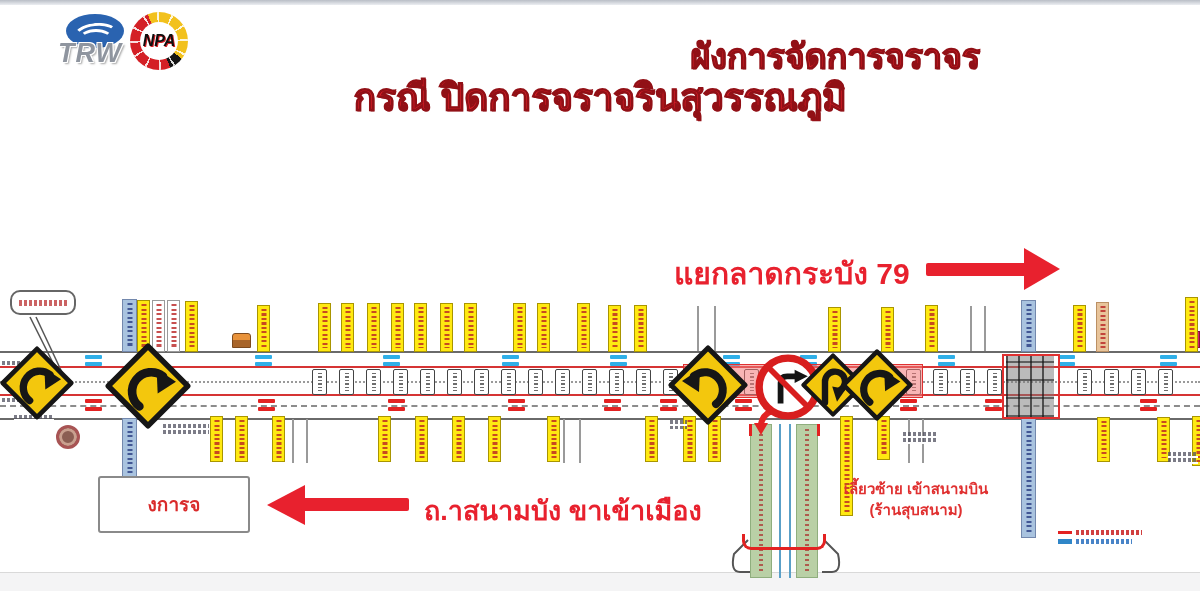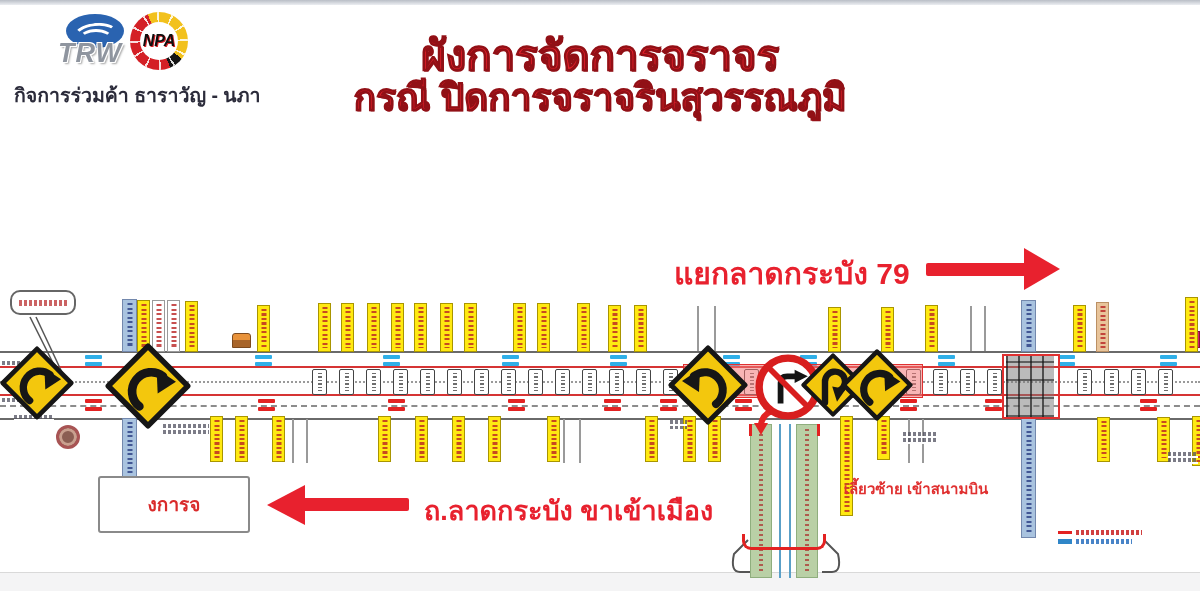--- a/index.html
+++ b/index.html
@@ -24,21 +24,21 @@
   .npa-ring::after{content:"";position:absolute;inset:0;border-radius:50%;
         background:repeating-conic-gradient(rgba(255,255,255,0) 0 26deg,rgba(255,255,255,.85) 26deg 30deg);}
   .npa-core{position:absolute;inset:10px;background:#fff;border-radius:50%;
         display:flex;align-items:center;justify-content:center;}
   .npa-text{font-style:italic;font-weight:900;font-size:16px;color:#0e0e0e;text-shadow:1px 1px 0 #d42026;}
   .company{position:absolute;left:14px;top:80px;width:300px;font-size:19.5px;font-weight:700;color:#2b2b3a;}
 
   
   .title{position:absolute;left:220px;width:760px;top:36px;text-align:center;color:#e7202b;
          font-weight:800;-webkit-text-stroke:1.2px #911016;text-shadow:1px 1px 0 #911016;}
-  .title .t1{font-size:42px;line-height:40px;}
+  .title .t1{font-size:34px;line-height:40px;text-align:right;}
   .title .t2{font-size:37px;line-height:44px;}
 
   
   .rline{position:absolute;left:0;right:0;z-index:2;}
   .edge-top{top:351px;height:2px;background:#6a6a6a;}
   .cor-top{top:366px;height:2px;background:#d63434;}
   .cor-mid{top:381px;border-top:2px dotted #9a9a9a;}
   .cor-bot{top:394px;height:2px;background:#d63434;}
   .lane-dash{top:405px;border-top:2px dashed #8c8c8c;}
   .edge-bot{top:418px;height:2px;background:#6a6a6a;}
@@ -134,21 +134,20 @@
       <div class="trw-arc a2"></div>
     </div>
     <div class="trw-text">TRW</div>
   </div>
   <div class="npa">
     <div class="npa-ring"></div>
     <div class="npa-core">
       <span class="npa-text">NPA</span>
     </div>
   </div>
-  <div class="company">กิจการร่วมค้า ธาราวัญ - นภา</div>
 
   <div class="title">
     <div class="t1">ผังการจัดการจราจร</div>
     <div class="t2">กรณี ปิดการจราจรินสุวรรณภูมิ</div>
   </div>
 
   <div id="map">
 
     <div class="rline edge-top"></div>
     <div class="rline cor-top"></div>
@@ -195,24 +194,25 @@
 
     <div class="junction-label">แยกลาดกระบัง 79</div>
     <div class="arrow-bar" style="left:926px;top:263px;width:102px;height:13px;"></div>
     <div class="arrow-head ah-right" style="left:1024px;top:248px;width:36px;height:42px;"></div>
 
     <div class="uturn-box">
       <span>งการจ</span>
     </div>
     <div class="arrow-head ah-left" style="left:267px;top:485px;width:38px;height:40px;"></div>
     <div class="arrow-bar" style="left:301px;top:498px;width:108px;height:13px;"></div>
-    <div class="inbound-label">ถ.ลาดกระบัง ขาเข้าเมือง</div>
+    <div class="inbound-label">ถ.าสนามบัง ขาเข้าเมือง</div>
 
     <div class="airport-label">
       <div>เลี้ยวซ้าย เข้าสนามบิน</div>
+      <div>(ร้านสุบสนาม)</div>
     </div>
 
     <div class="legend">
       <div class="leg-row">
         <div class="leg-mark lm-red"></div>
         <div class="sq red"></div>
       </div>
       <div class="leg-row">
         <div class="leg-mark lm-blue"></div>
         <div class="sq blue"></div>

